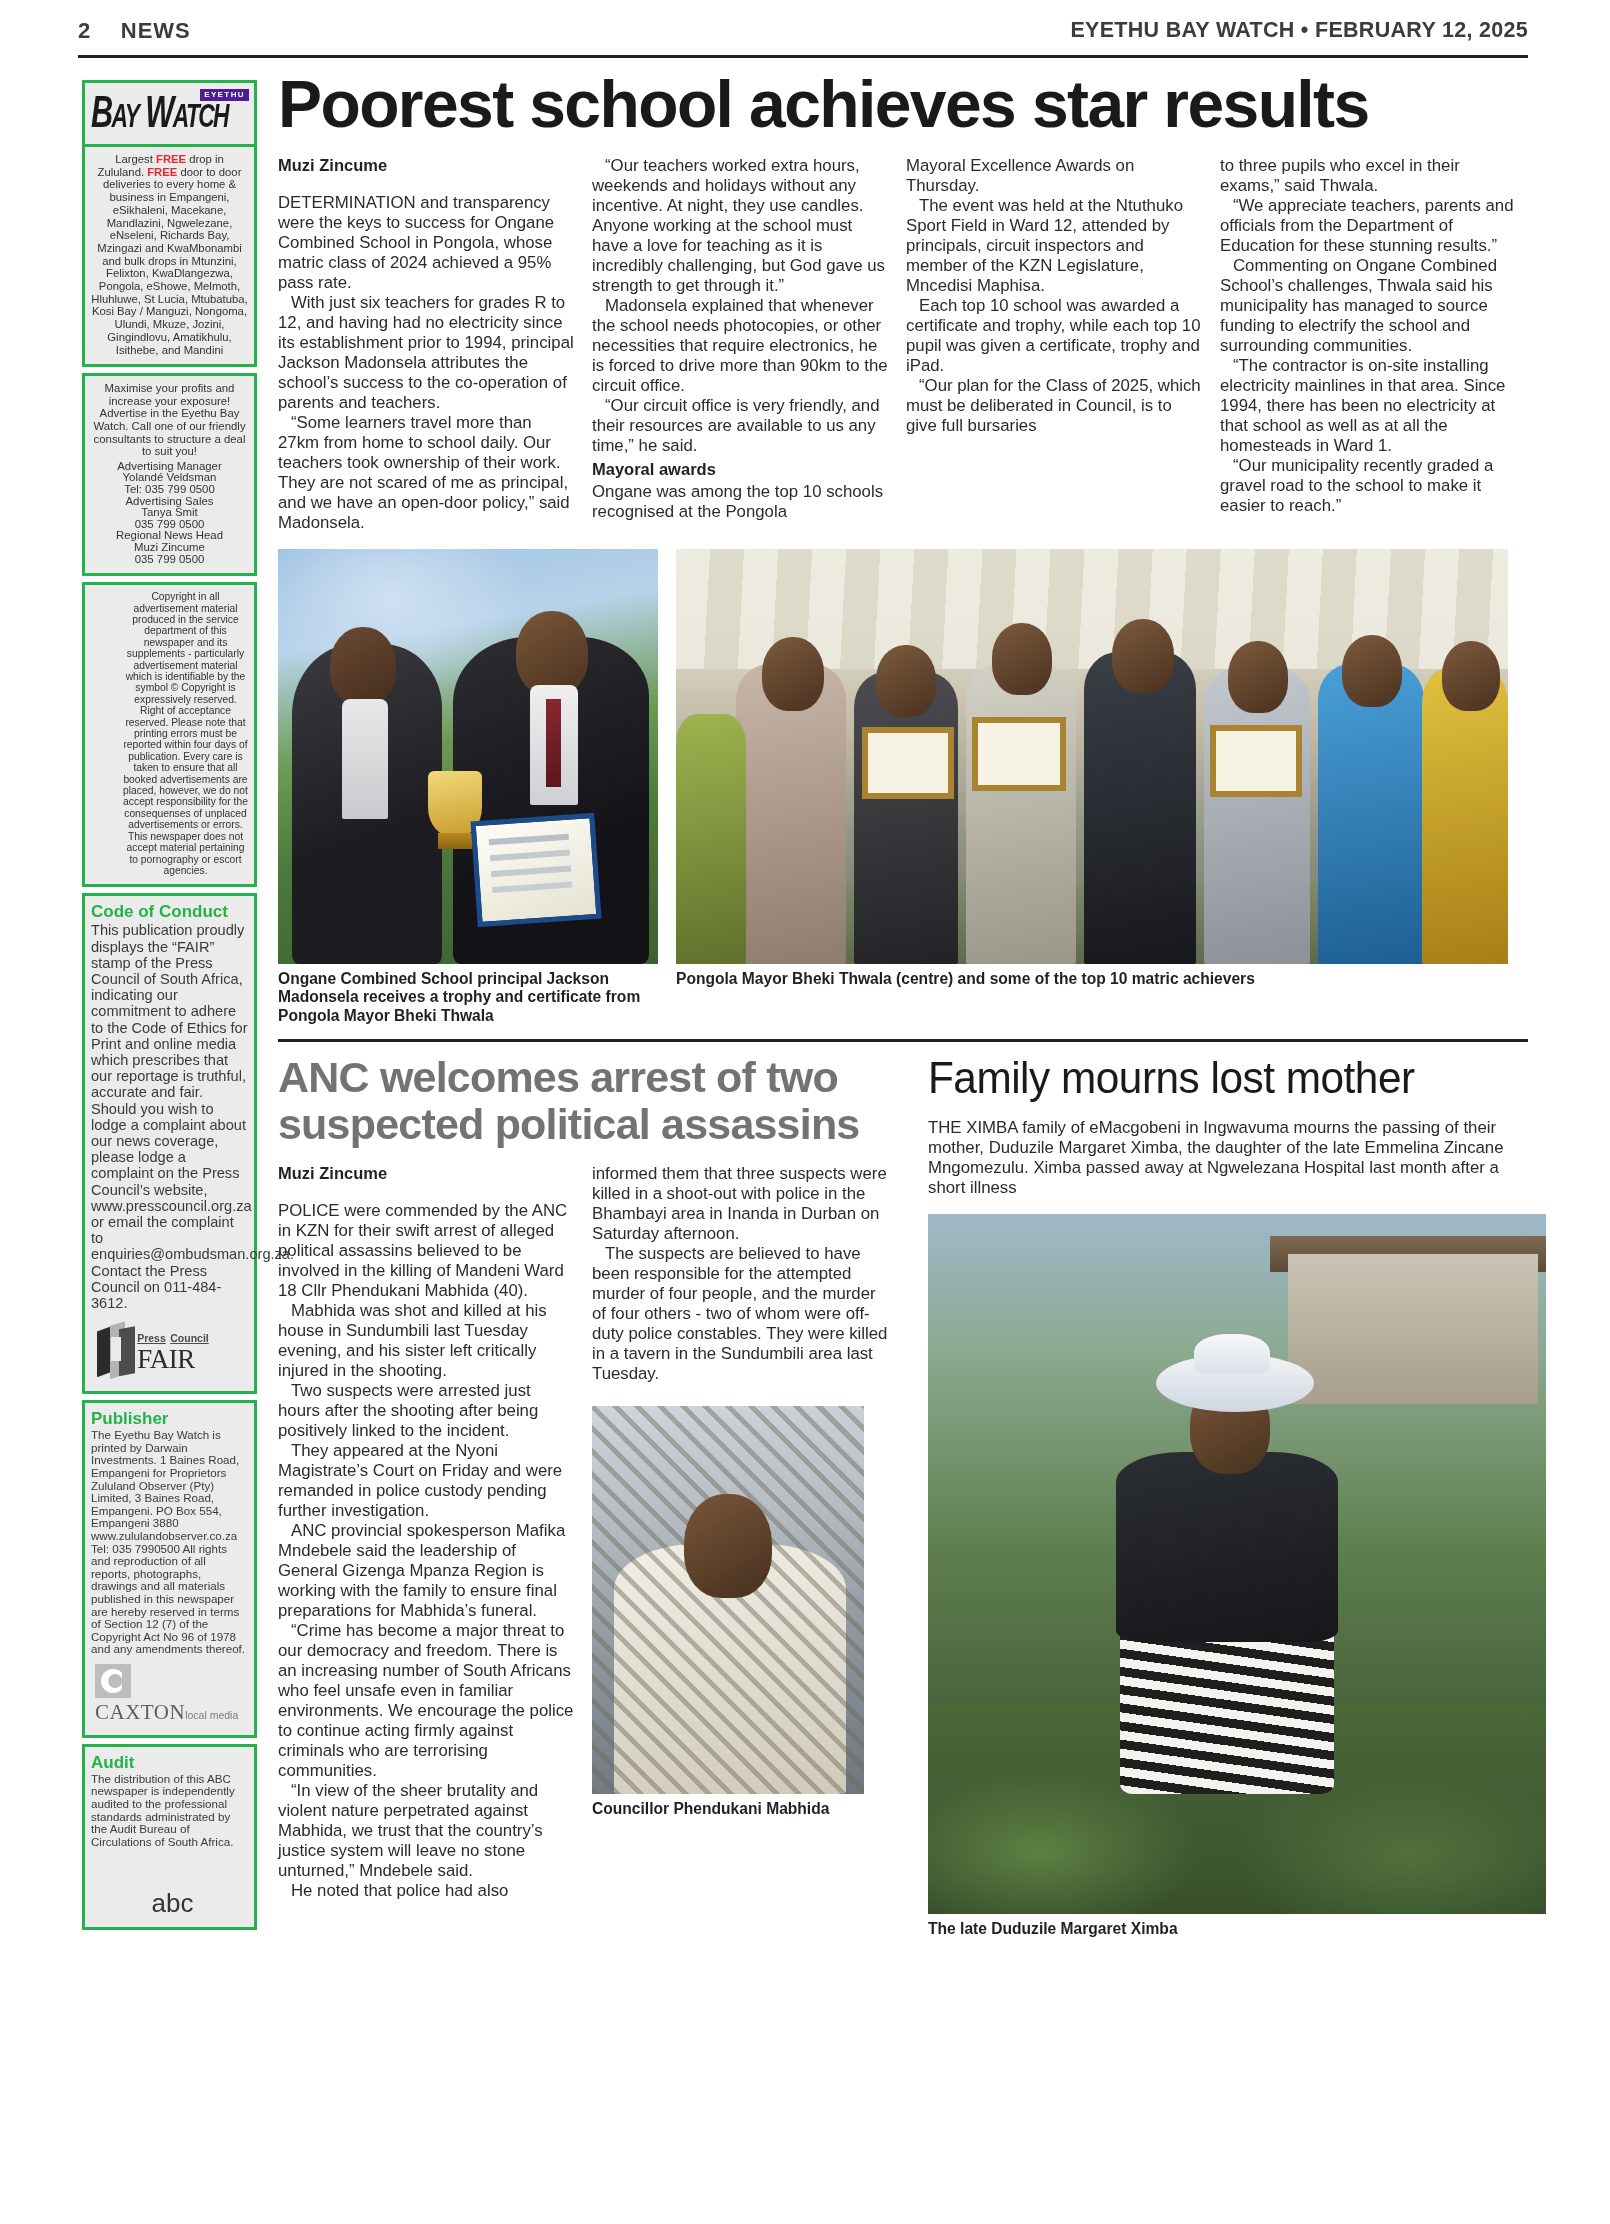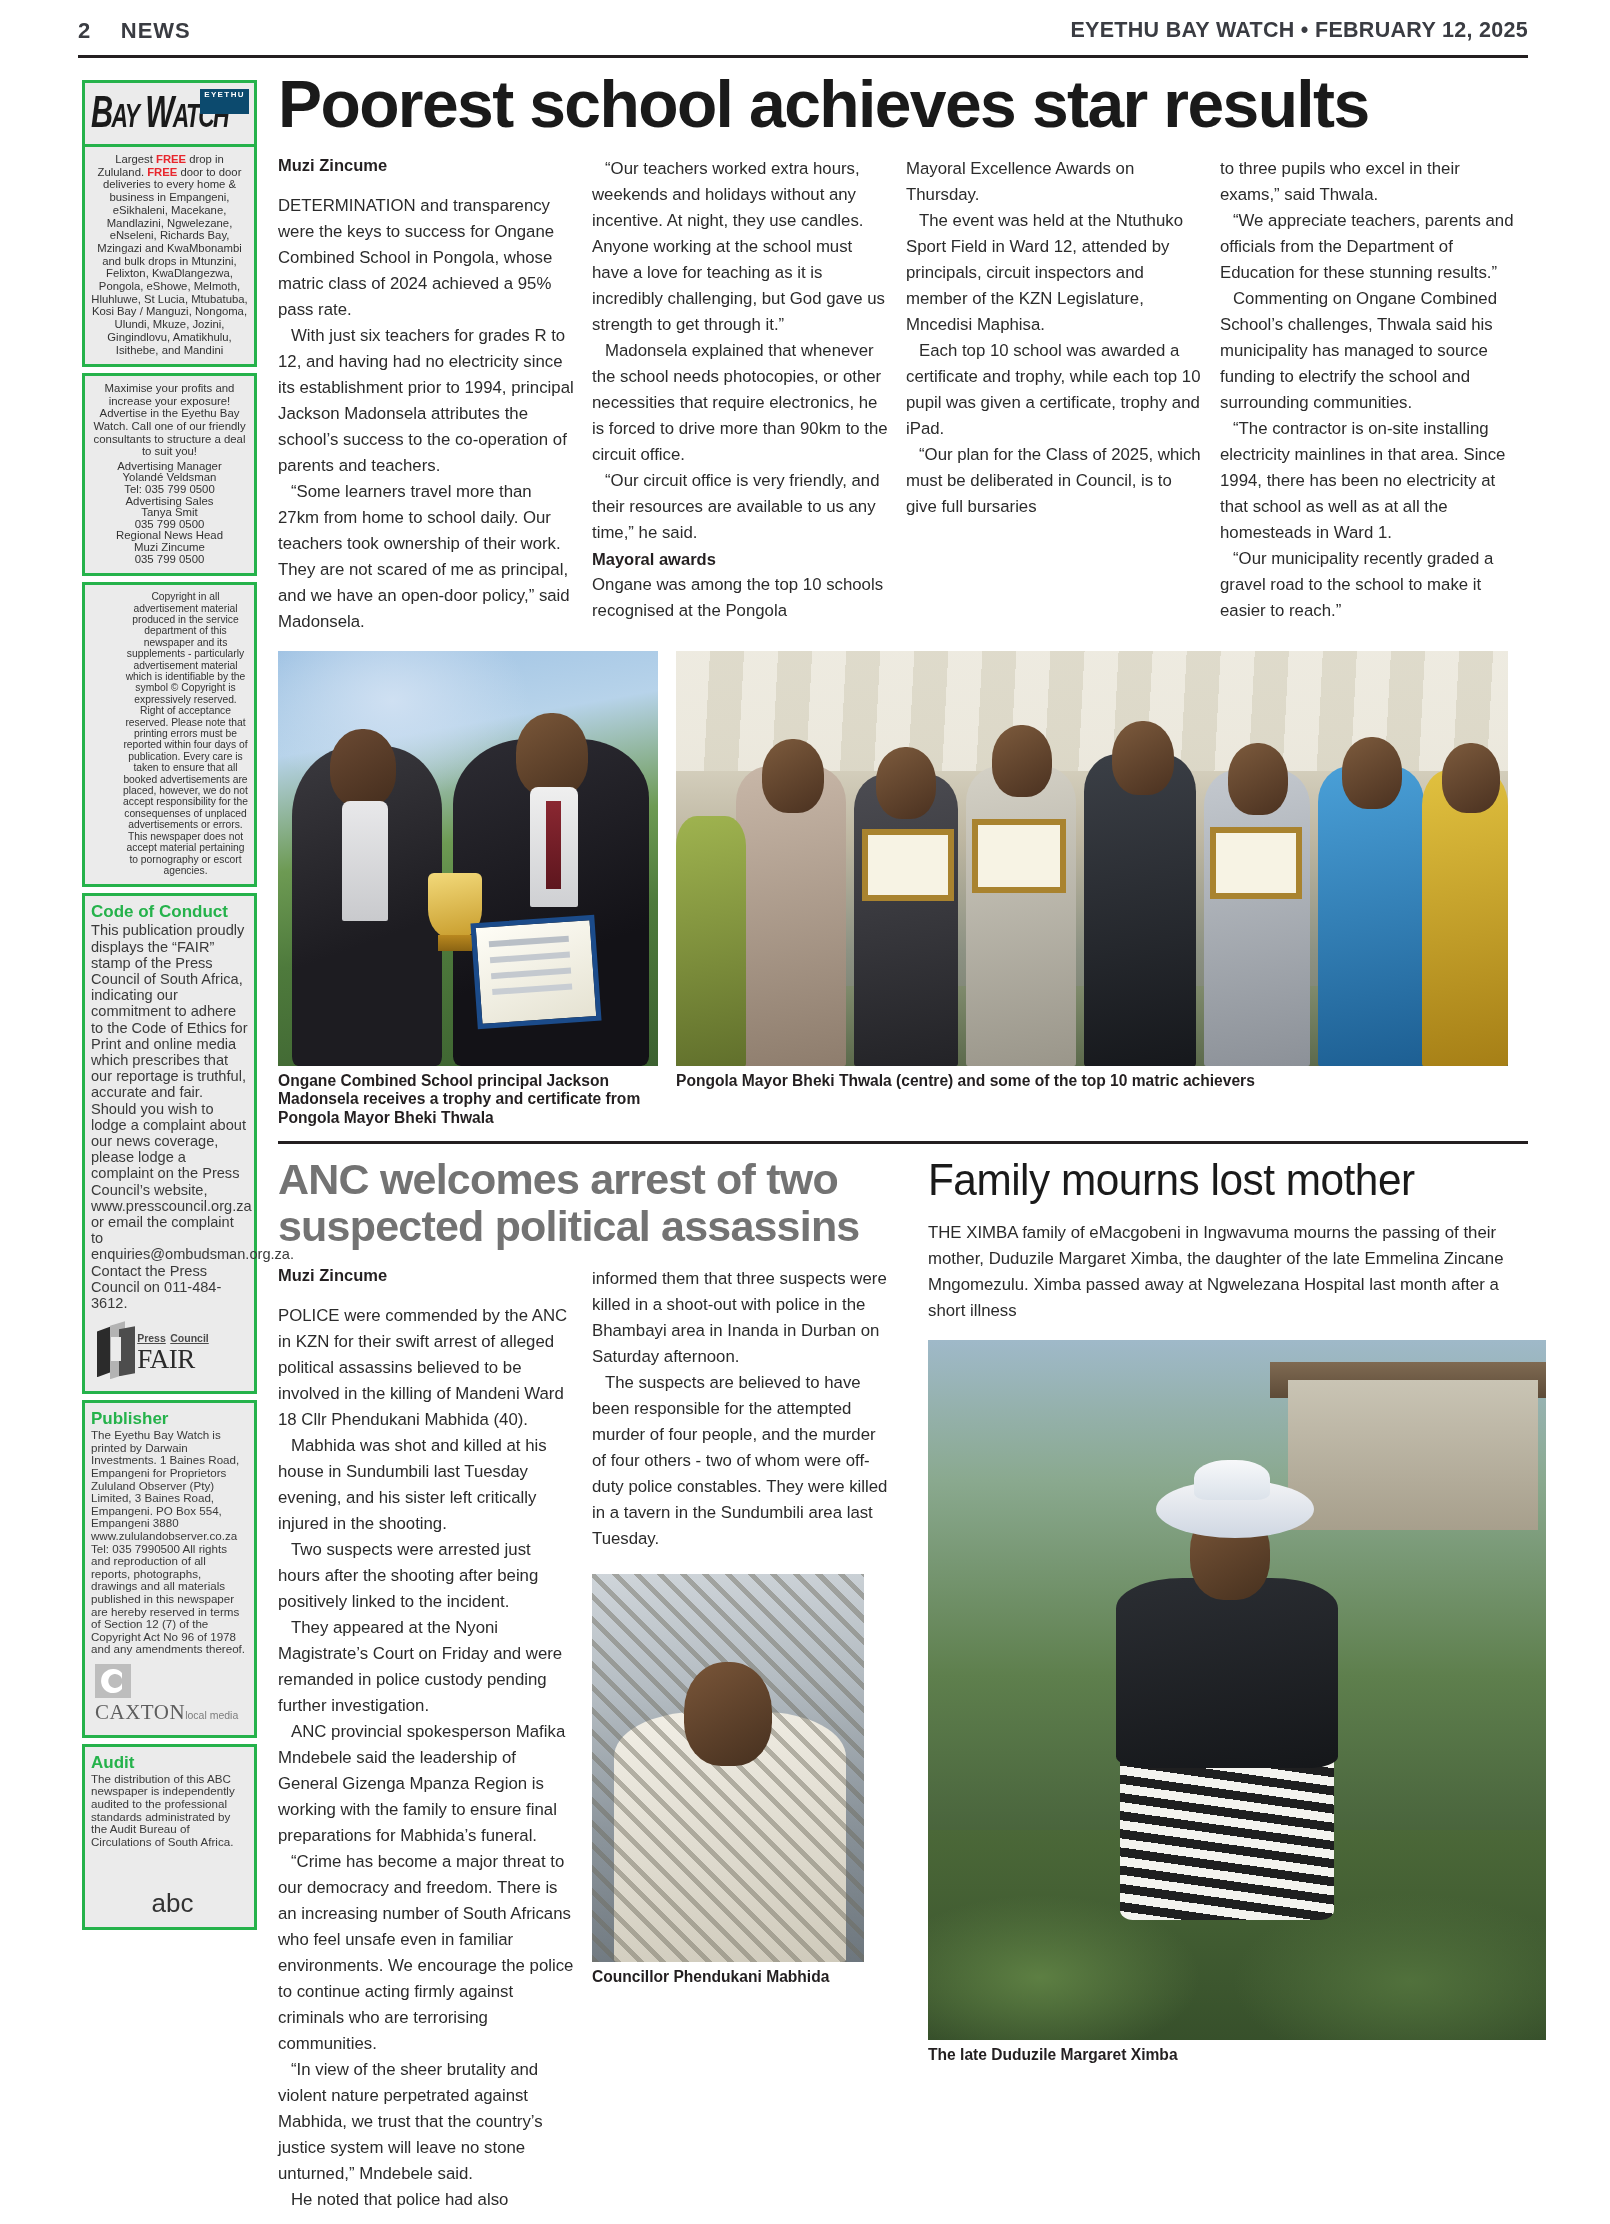--- a/index.html
+++ b/index.html
@@ -39,23 +39,23 @@
     font-family:"Liberation Sans", sans-serif;
     font-weight:700; font-style:italic;
     font-size:31px; line-height:1;
     color:#1a1a1a; letter-spacing:-1.6px;
     transform:scaleY(1.42) scaleX(0.99); transform-origin:left center;
     display:inline-block; white-space:nowrap;
     margin:9px 0 11px 2px;
   }
   .logo-eyethu {
     position:absolute; right:1px; top:1px;
-    background:#0c4a6e; color:#ffffff;
+    background:#4c1d95; color:#ffffff;
     font-size:8px; font-weight:700; letter-spacing:1.4px;
-    padding:1px 4px 15px 4px; line-height:1.15;
+    padding:1px 4px 2px 4px; line-height:1.15;
   }
   .rail-dist {
     font-size:11.3px; line-height:12.7px; color:#333; text-align:center;
   }
   .rail-dist .free { color:#e8262d; font-weight:700; }
   .rail-advert { font-size:11.4px; line-height:12.6px; color:#333; }
   .rail-advert .tight { display:block; line-height:11.6px; }
   .rail-copy { font-size:10.3px; line-height:11.4px; color:#333;margin-left:32px; }
   .rail-head {
     color:#25b24b; font-weight:700; font-size:17px; text-align:left;
@@ -93,21 +93,21 @@
     font-family:"Liberation Sans", sans-serif;
     font-weight:700; font-size:66px; line-height:68px;
     letter-spacing:-1.6px; color:#1a1a1a; margin:0 0 18px 0;
   }
 
   .cols4 { display:flex; gap:18px; }
   .col { width:296px; }
   .byline { font-size:16.5px; font-weight:700; color:#231f20; margin-bottom:18px; }
   .subhead { font-size:16.5px; font-weight:700; color:#231f20; margin:4px 0 3px 0; }
   p.body {
-    font-size:16.8px; line-height:26px; color:#2b2b2b; margin:0;
+    font-size:16.8px; line-height:20px; color:#2b2b2b; margin:0;
     text-align:left;
   }
   p.body.ind { text-indent:13px; }
 
   
   .photo-row { display:flex; gap:18px; margin-top:16px; }
   .photo { position:relative; overflow:hidden; background:#cfcfcf; }
   .cap { font-size:15.6px; font-weight:700; line-height:18.4px; color:#231f20; margin-top:6px; }
 
   .rule-mid { height:3px; background:#231f20; margin:14px 0 12px 0; }

